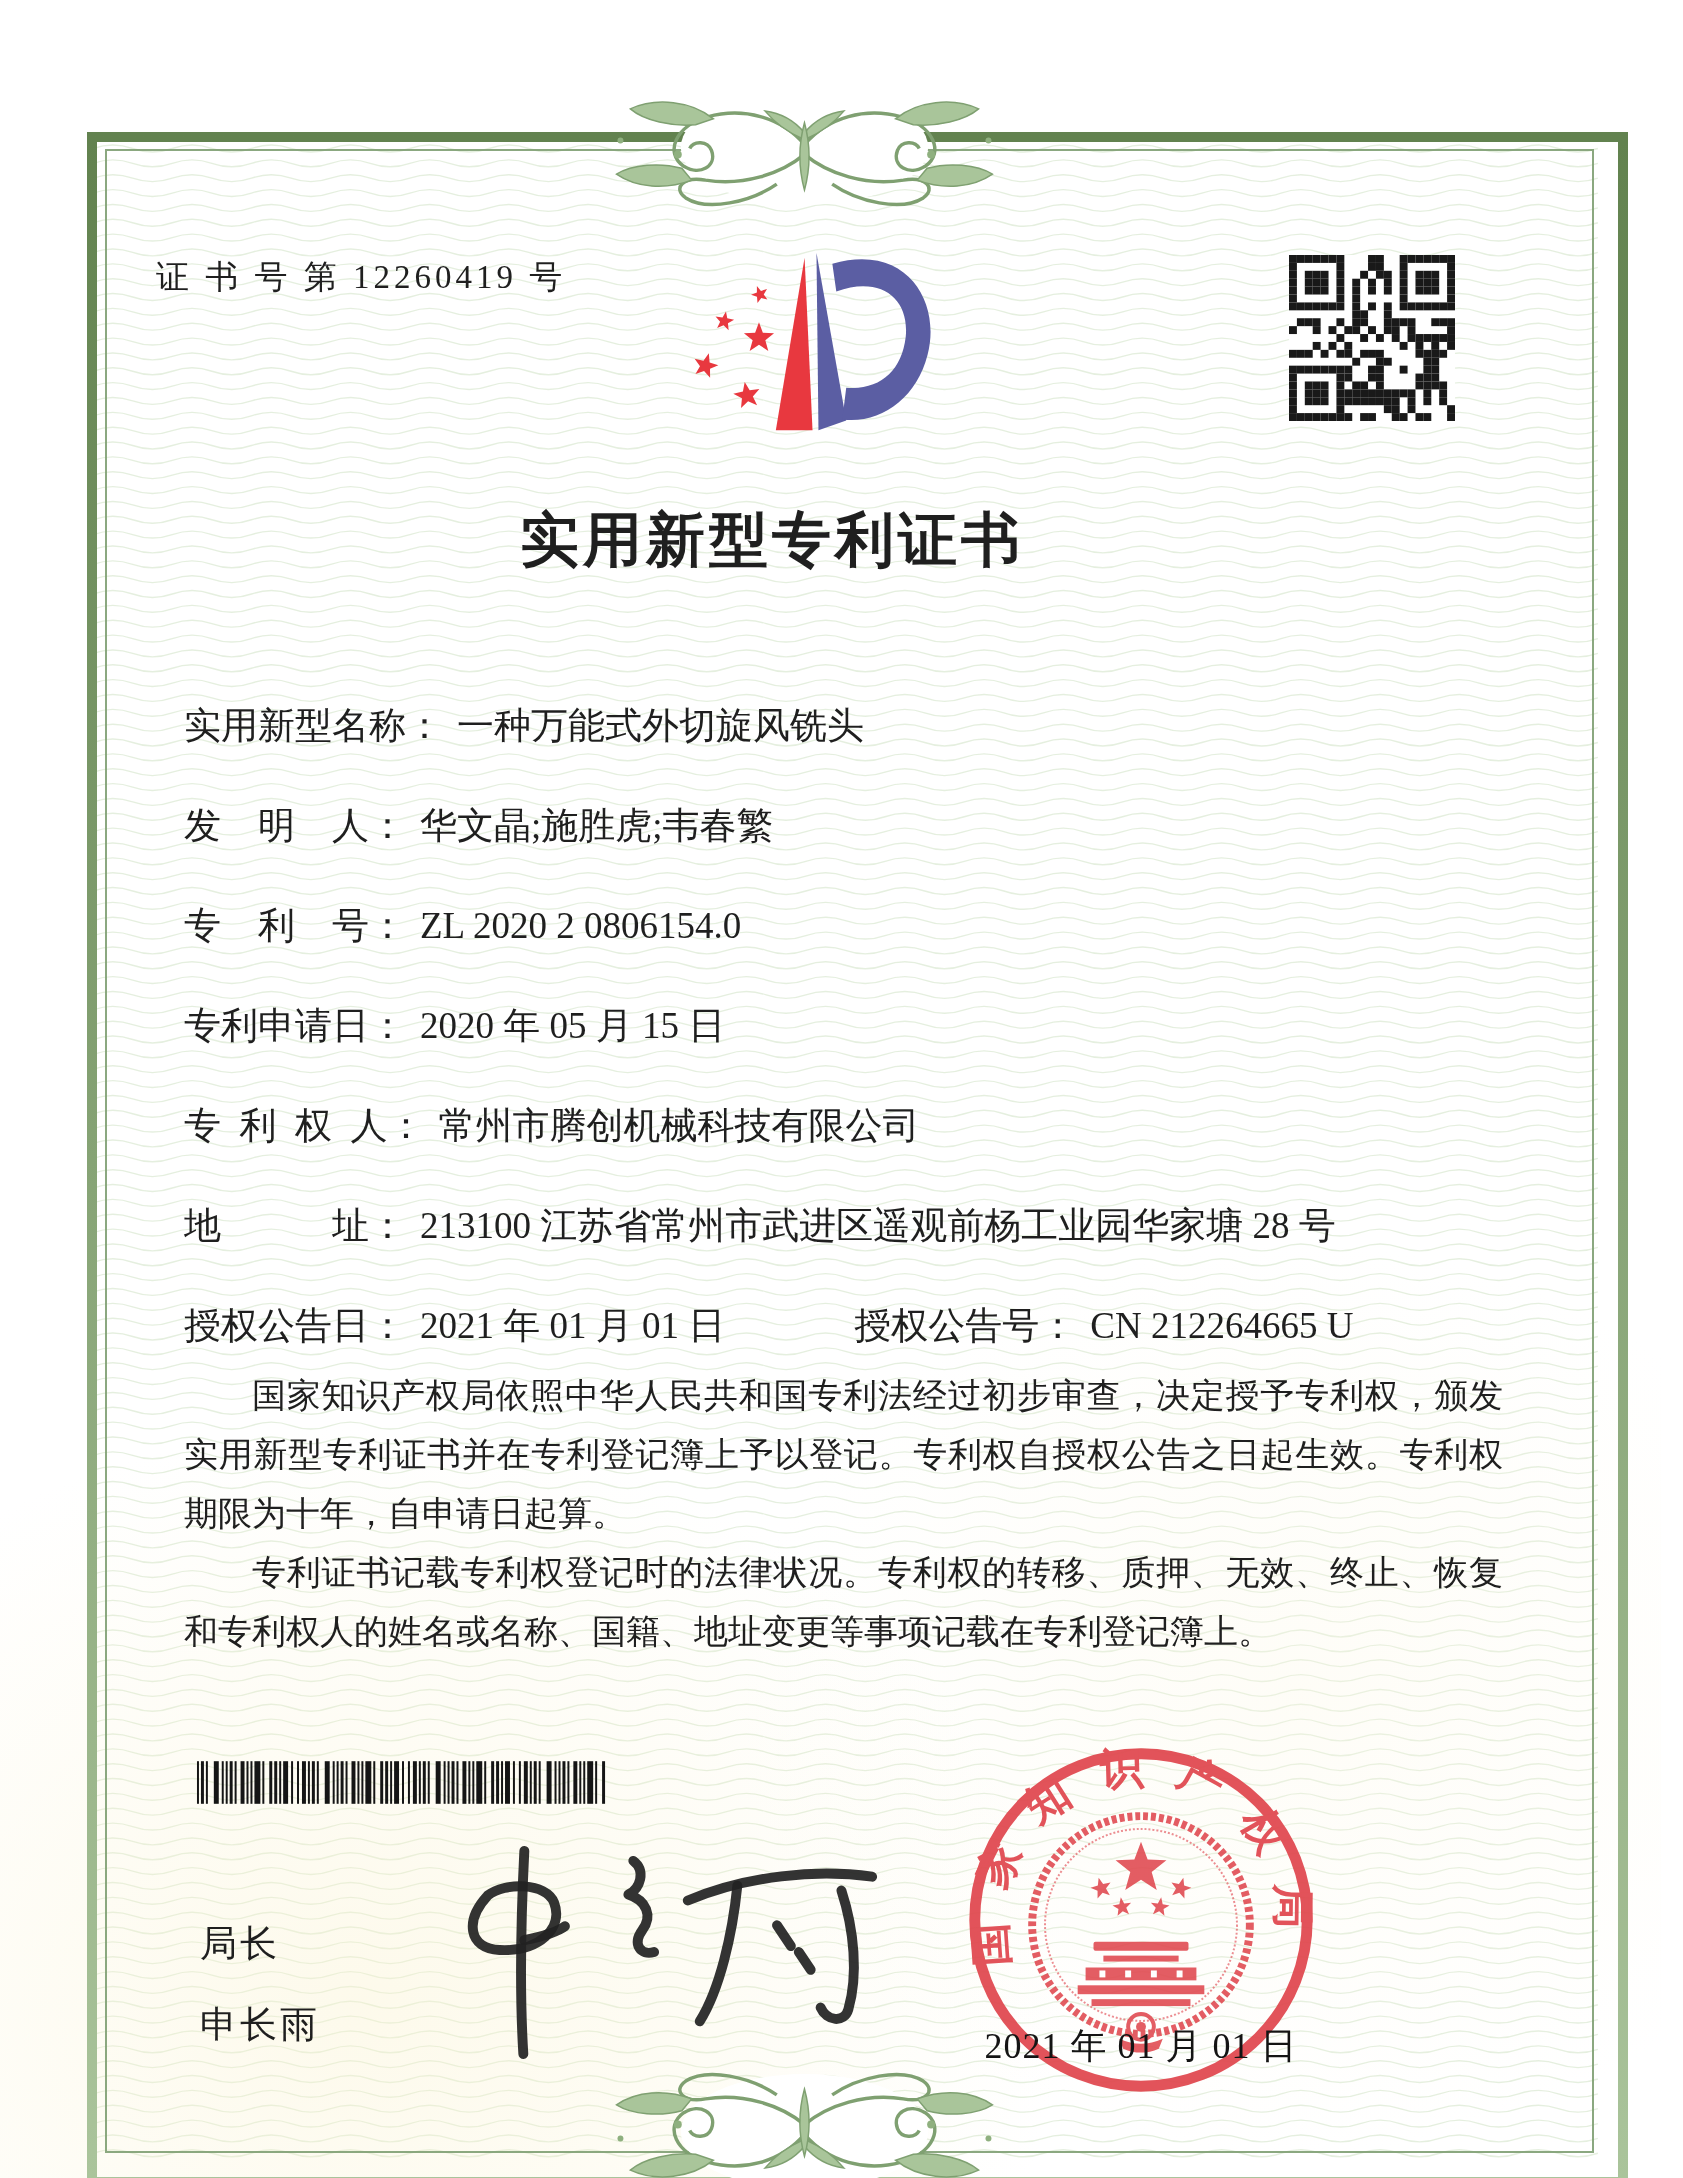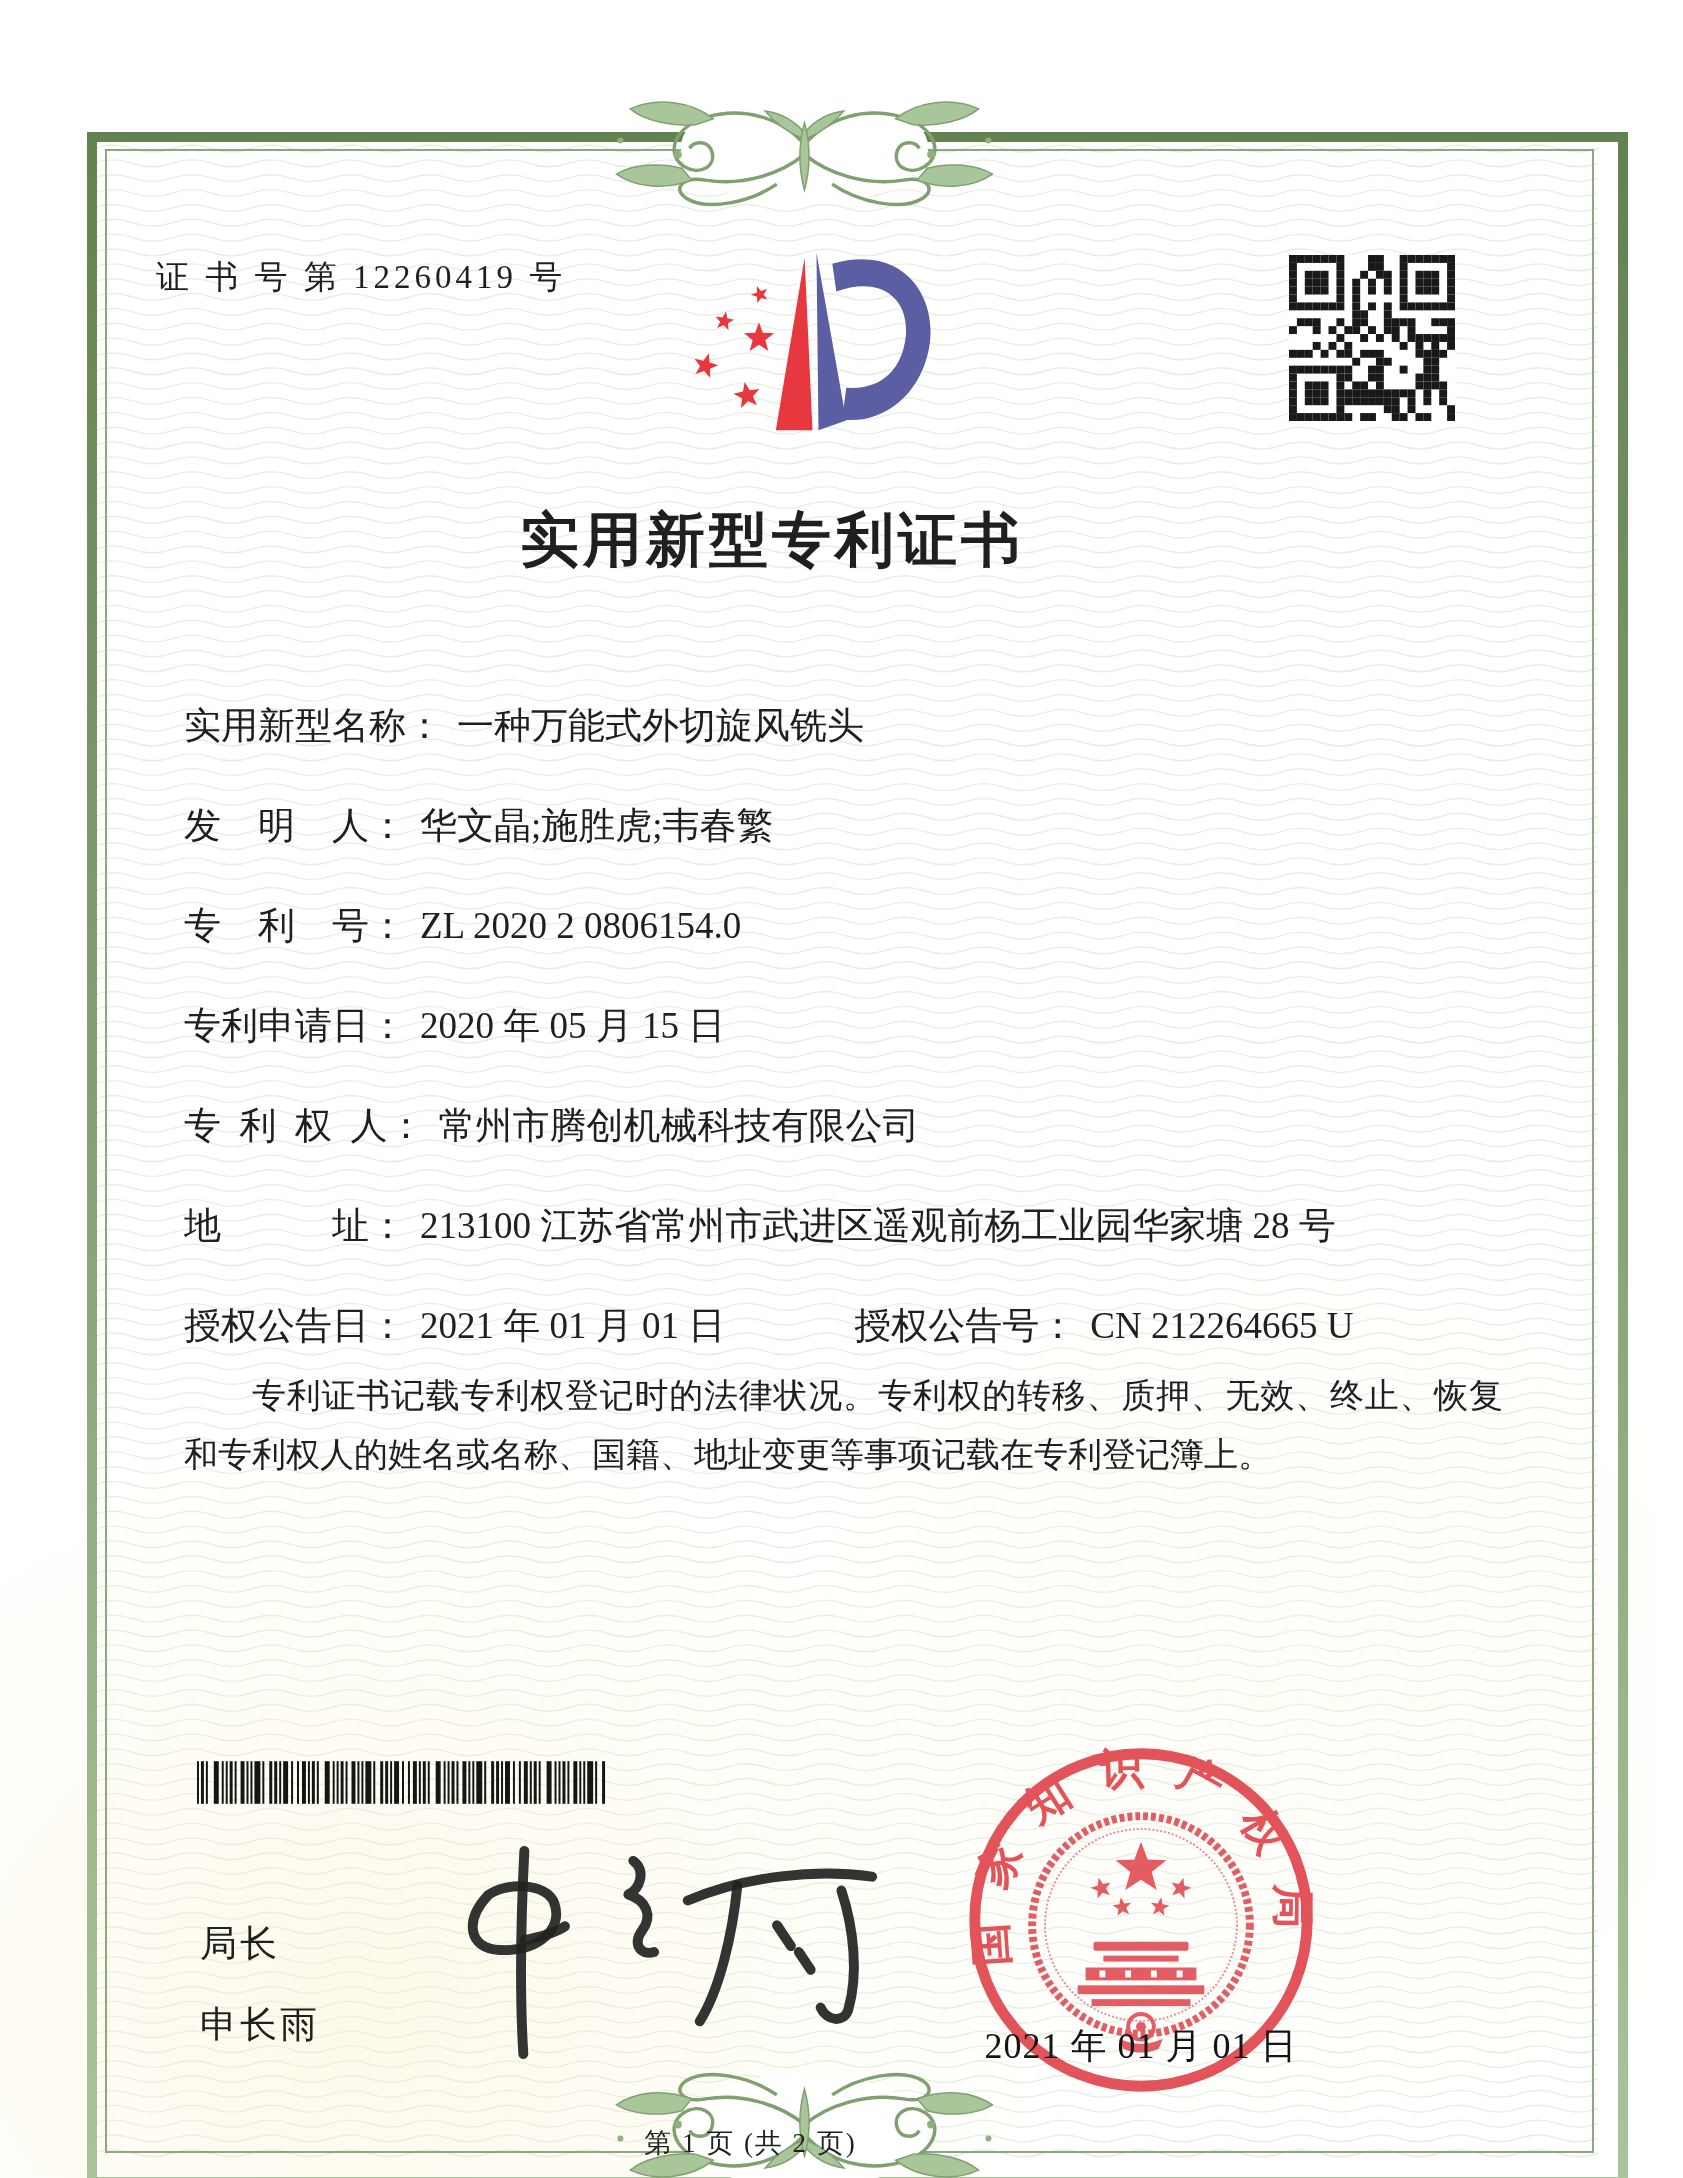--- a/index.html
+++ b/index.html
@@ -374,20 +374,21 @@
     </div>
     <div class="frow">
       <span class="flbl">授权公告日：</span>
       <span class="fval">2021 年 01 月 01 日</span>
       <span class="flbl fpair2">授权公告号：</span>
       <span class="fval">CN 212264665 U</span>
     </div>
   </div>
 
   <div class="paras">
+    <p>国家知识产权局依照中华人民共和国专利法经过初步审查，决定授予专利权，颁发实用新型专利证书并在专利登记簿上予以登记。专利权自授权公告之日起生效。专利权期限为十年，自申请日起算。</p>
     <p>专利证书记载专利权登记时的法律状况。专利权的转移、质押、无效、终止、恢复和专利权人的姓名或名称、国籍、地址变更等事项记载在专利登记簿上。</p>
   </div>
 
   <svg class="barcode" id="barcode" width="416" height="43" viewBox="0 0 420 43">
       <rect x="2" y="0" width="2" height="43" fill="#151515"></rect>
       <rect x="6" y="0" width="3" height="43" fill="#151515"></rect>
       <rect x="11" y="0" width="2" height="43" fill="#151515"></rect>
       <rect x="19" y="0" width="5" height="43" fill="#151515"></rect>
       <rect x="27" y="0" width="2" height="43" fill="#151515"></rect>
       <rect x="31" y="0" width="2" height="43" fill="#151515"></rect>
@@ -499,15 +500,14 @@
         <rect class="seal-red" x="126" y="256" width="128" height="9"></rect>
         <rect class="seal-red" x="140" y="270" width="100" height="7"></rect>
         <circle class="seal-stroke" cx="190" cy="298" r="13" stroke-width="4"></circle>
         <circle class="seal-red" cx="190" cy="298" r="5"></circle>
         <path class="seal-red" d="M168 310 q22 10 44 0 l-4 10 q-18 8 -36 0 Z"></path>
       </g>
     </g>
   </svg>
   <div class="sealdate">2021 年 01 月 01 日</div>
 
-  <div class="footer">第 1 页 (共 2 页)</div>
 </div>
 
 
 </body></html>

